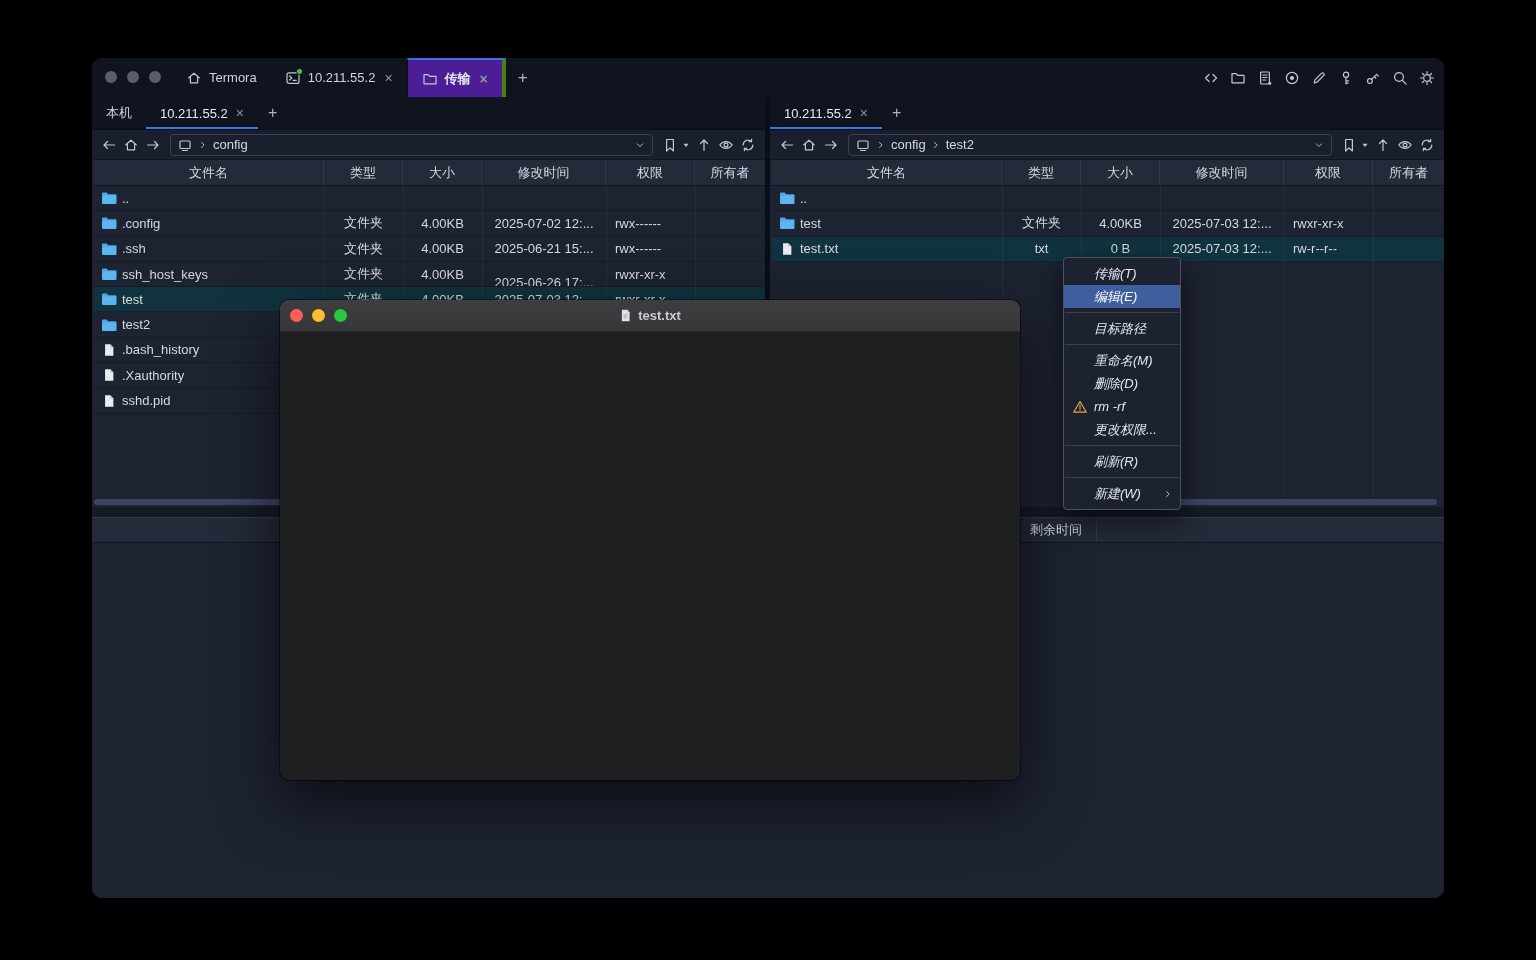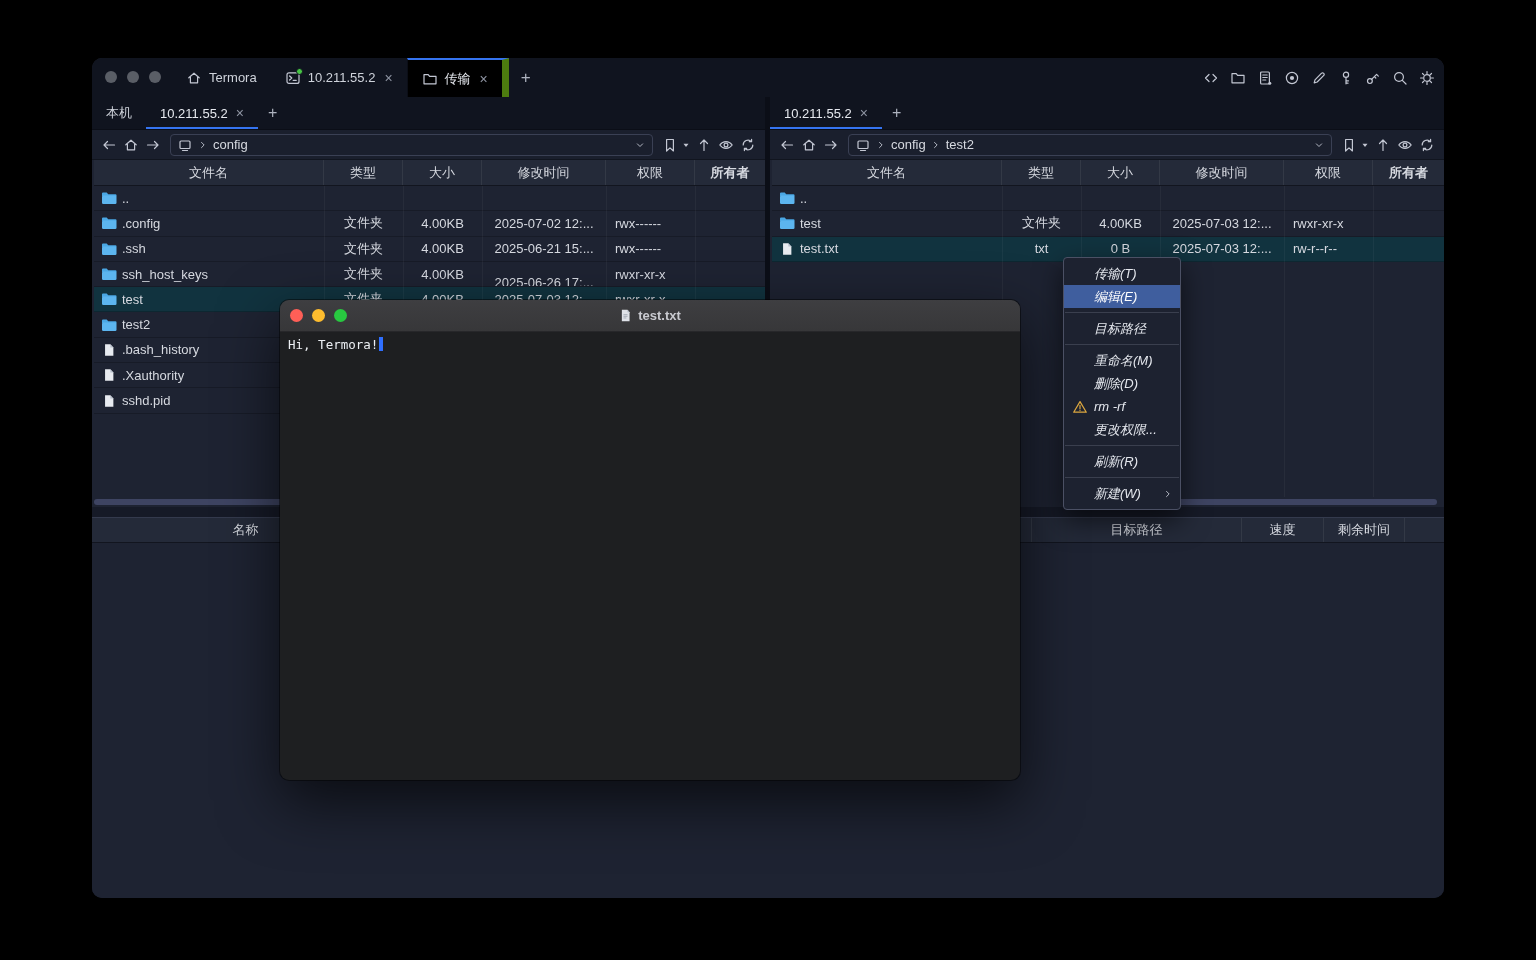--- a/index.html
+++ b/index.html
@@ -9,22 +9,22 @@
     background:#1e2332; border-radius:10px; box-shadow:0 12px 45px rgba(0,0,0,.55);
     font-size:13px; color:#d6d9e0; }
 
   
   .titlebar { position:absolute; left:0; top:0; right:0; height:39px;
     background:#10141f; border-radius:10px 10px 0 0; }
   .traffic { position:absolute; left:13px; top:13px; display:flex; gap:10px; }
   .dot { width:12px; height:12px; border-radius:50%; background:#5a5e66; }
   .tb-tabs { position:absolute; left:80px; top:0; height:39px; display:flex; align-items:stretch; }
   .tb-tab { display:flex; align-items:center; gap:7px; padding:0 14px; color:#cfd3db; position:relative; }
-  .tb-tab.active { background:#000000; border-top:2px solid var(--accent);
-    border-left:1px solid #0b0e17; border-right:7px solid #4d7c0f; color:#e6e9ef; }
+  .tb-tab.active { background:#4c1d95; border-top:2px solid var(--accent);
+    border-left:1px solid #0b0e17; border-right:4px solid #4d7c0f; color:#e6e9ef;font-weight:bold; }
   .tb-plus { display:flex; align-items:center; padding:0 12px; color:#aeb3bf; font-size:17px; }
   .close-x { color:#8f95a3; font-size:14px; margin-left:2px; cursor:default; }
   .tb-icons { position:absolute; right:9px; top:0; height:39px; display:flex; align-items:center; gap:11px; }
   .ico { display:inline-flex; width:16px; height:16px; }
   .ico svg { width:100%; height:100%; }
   .termtab-wrap { position:relative; display:inline-flex; }
   .statusdot { position:absolute; right:-2px; top:-2px; width:7px; height:7px; border-radius:50%;
     background:var(--green-dot); border:1px solid #10141f; }
 
   
@@ -47,21 +47,21 @@
   .path-seg { white-space:nowrap; }
   .path-chev { color:#7d8494; display:inline-flex; width:12px; height:12px; }
   .path-dd { margin-left:auto; }
   .bm-group { display:flex; align-items:center; gap:2px; }
 
   
   .ftable { position:absolute; left:2px; right:0; top:63px; bottom:10px; }
   .fhead { display:flex; height:26px; background:#242a39; border-bottom:1px solid #12151f; }
   .fhead .cell { display:flex; align-items:center; justify-content:center; color:#d6d9e0;
     border-right:1px solid rgba(255,255,255,.07); }
-  .fhead .cell:last-child { border-right:none;font-weight:bold; }
+  .fhead .cell:last-child { border-right:none; }
   .frow { display:flex; height:25.3px; position:relative; border-bottom:1px solid rgba(0,0,0,.22); }
   .frow.selected { background:var(--sel); }
   .cell { overflow:hidden; white-space:nowrap; }
   .c-name { position:relative; display:flex; align-items:center; padding-left:28px; }
   .c-name .ico { position:absolute; left:7px; width:16px; height:14px; }
   .c-center { display:flex; align-items:center; justify-content:center;text-align:right; }
   .c-left { display:flex; align-items:center; padding-left:9px; }
   .col-lines { position:absolute; inset:26px 0 0 0; pointer-events:none; }
   .col-line { position:absolute; top:0; bottom:0; width:1px; background:rgba(255,255,255,.045); }
   .hscroll { position:absolute; bottom:2px; height:6px; border-radius:3px; background:var(--scrollbar); }
@@ -585,21 +585,20 @@
           </div>
         </div>
         <div class="hscroll" style="left: 330px; width: 337px;"></div>
       </section>
   </div>
 
   <div class="split-band"></div>
 
   <div class="transfer">
     <div class="t-head" id="transferHeader">
-        <div class="t-cell" style="width: 308px;">名称</div>
         <div class="t-cell" style="width: 632px;"></div>
         <div class="t-cell" style="width: 210px;">目标路径</div>
         <div class="t-cell" style="width: 82px;">速度</div>
         <div class="t-cell" style="width: 81px;">剩余时间</div>
         <div class="t-cell" style="flex: 1 1 0%;"></div>
       </div>
     <div></div>
   </div>
 
   <div class="editor-window">
@@ -613,23 +612,20 @@
         <span class="ico" id="edDocIcon">
             <svg viewBox="0 0 16 16">
               <path d="M3.5 1h7l2.5 3v11h-9.5z" fill="#dfe2e8"></path>
               <path d="M10.5 1v3H13z" fill="#aab1bd"></path>
               <path d="M5.5 7h5M5.5 9h5M5.5 11h3.5" stroke="#9aa1ad" stroke-width="1"></path>
             </svg>
           </span>
         <span>test.txt</span>
       </div>
     </div>
-    <div class="ed-content">
-      <span>Hi, Termora!</span><span class="cursor" style="background: rgb(47, 111, 255);"></span>
-    </div>
   </div>
 
   <div class="ctx-menu" id="ctxMenu">
       <div class="mi">
         <span>传输(T)</span>
       </div>
       <div class="mi selected">
         <span>编辑(E)</span>
       </div>
       <div class="msep"></div>

